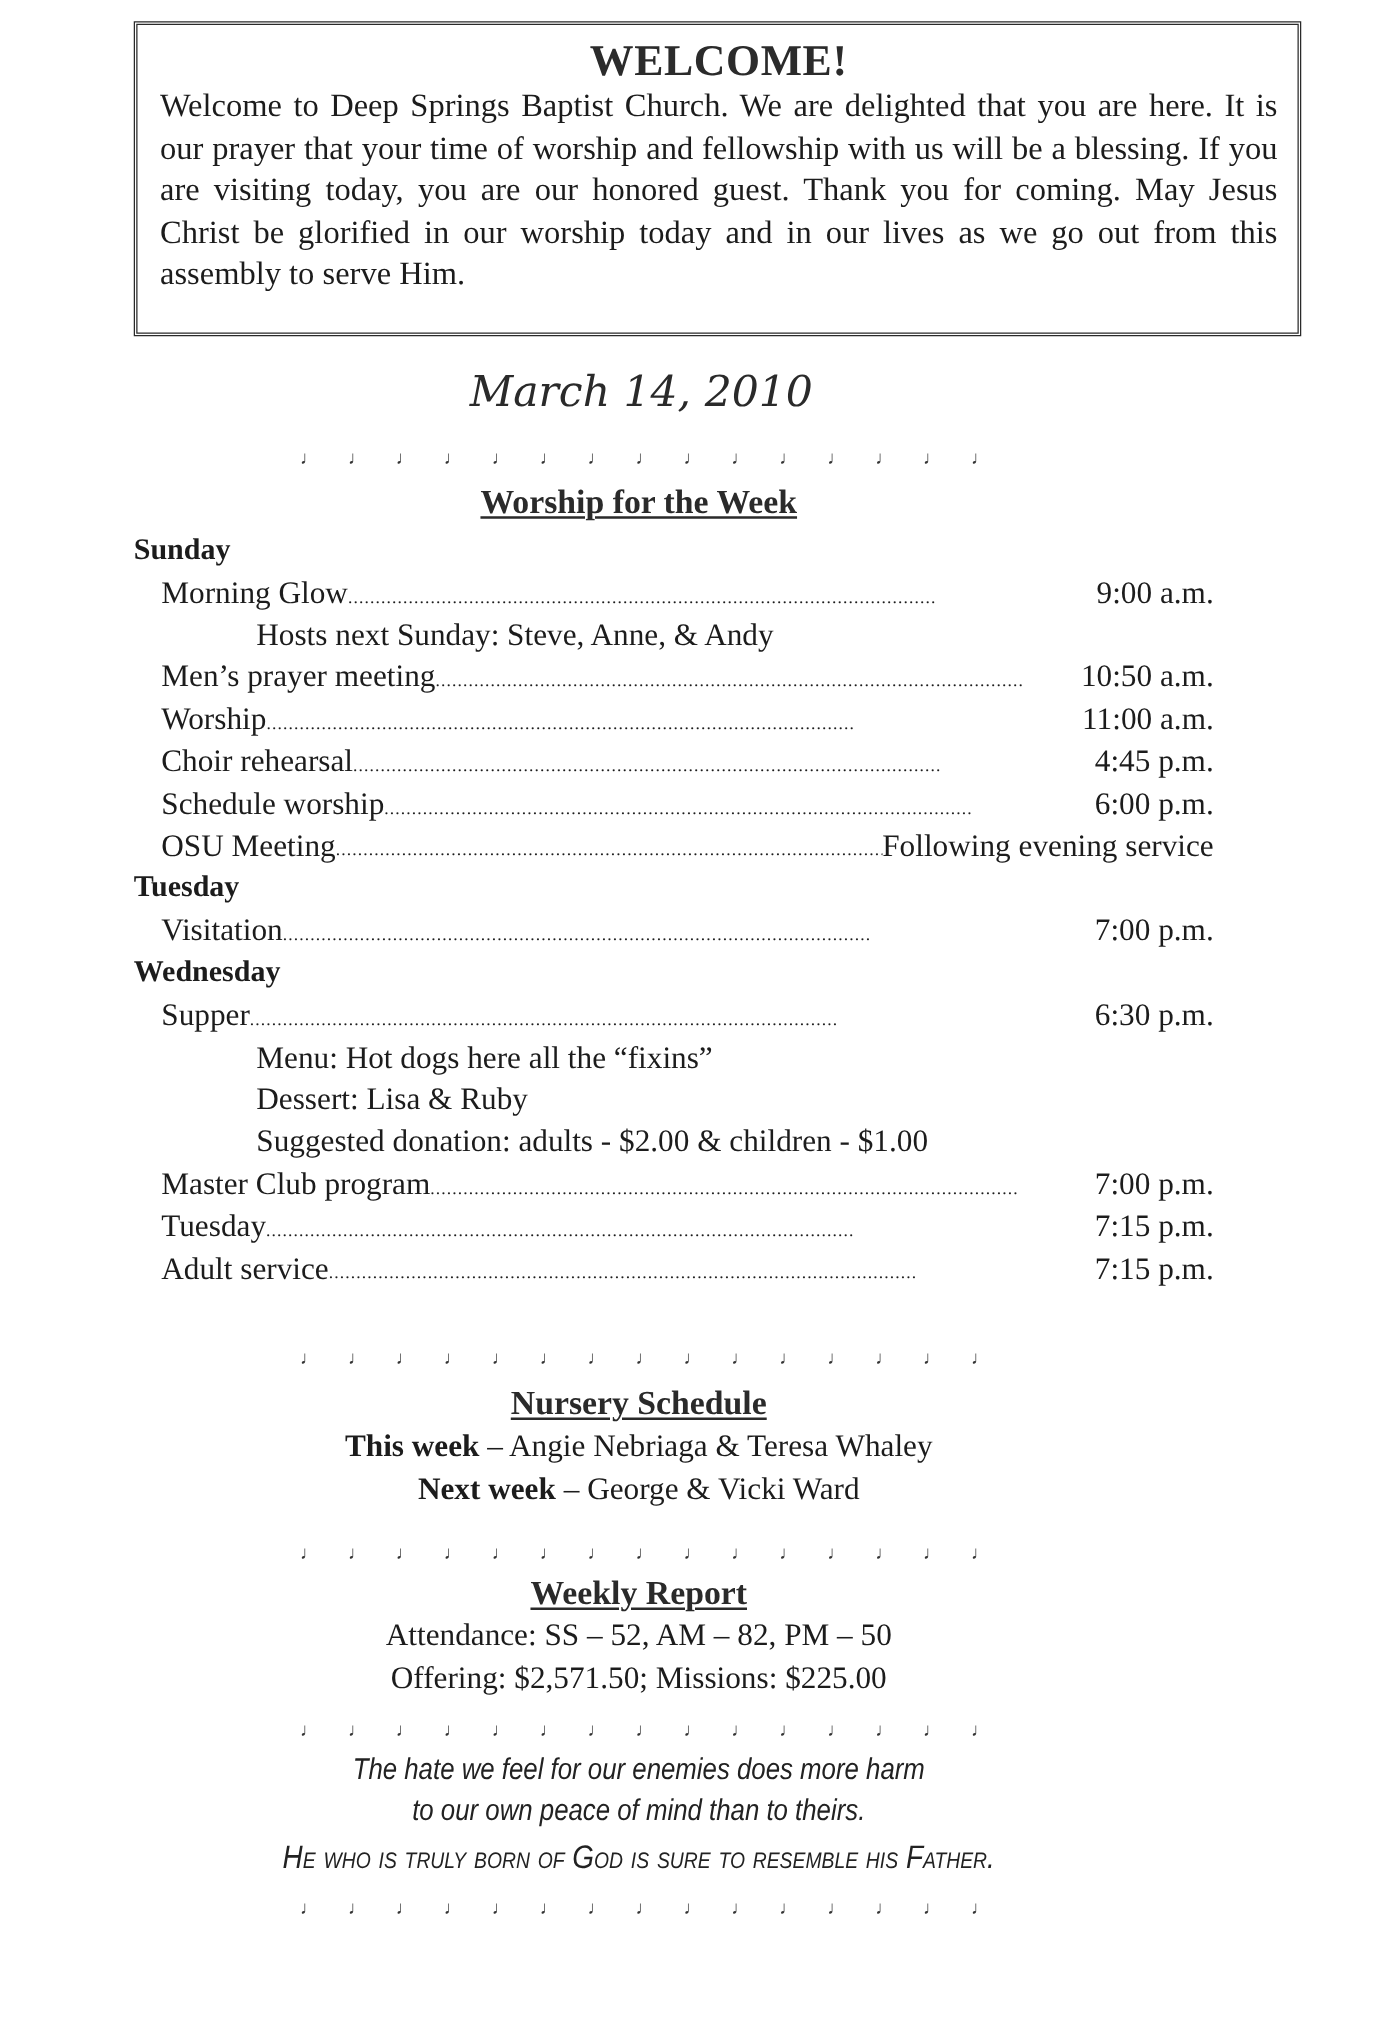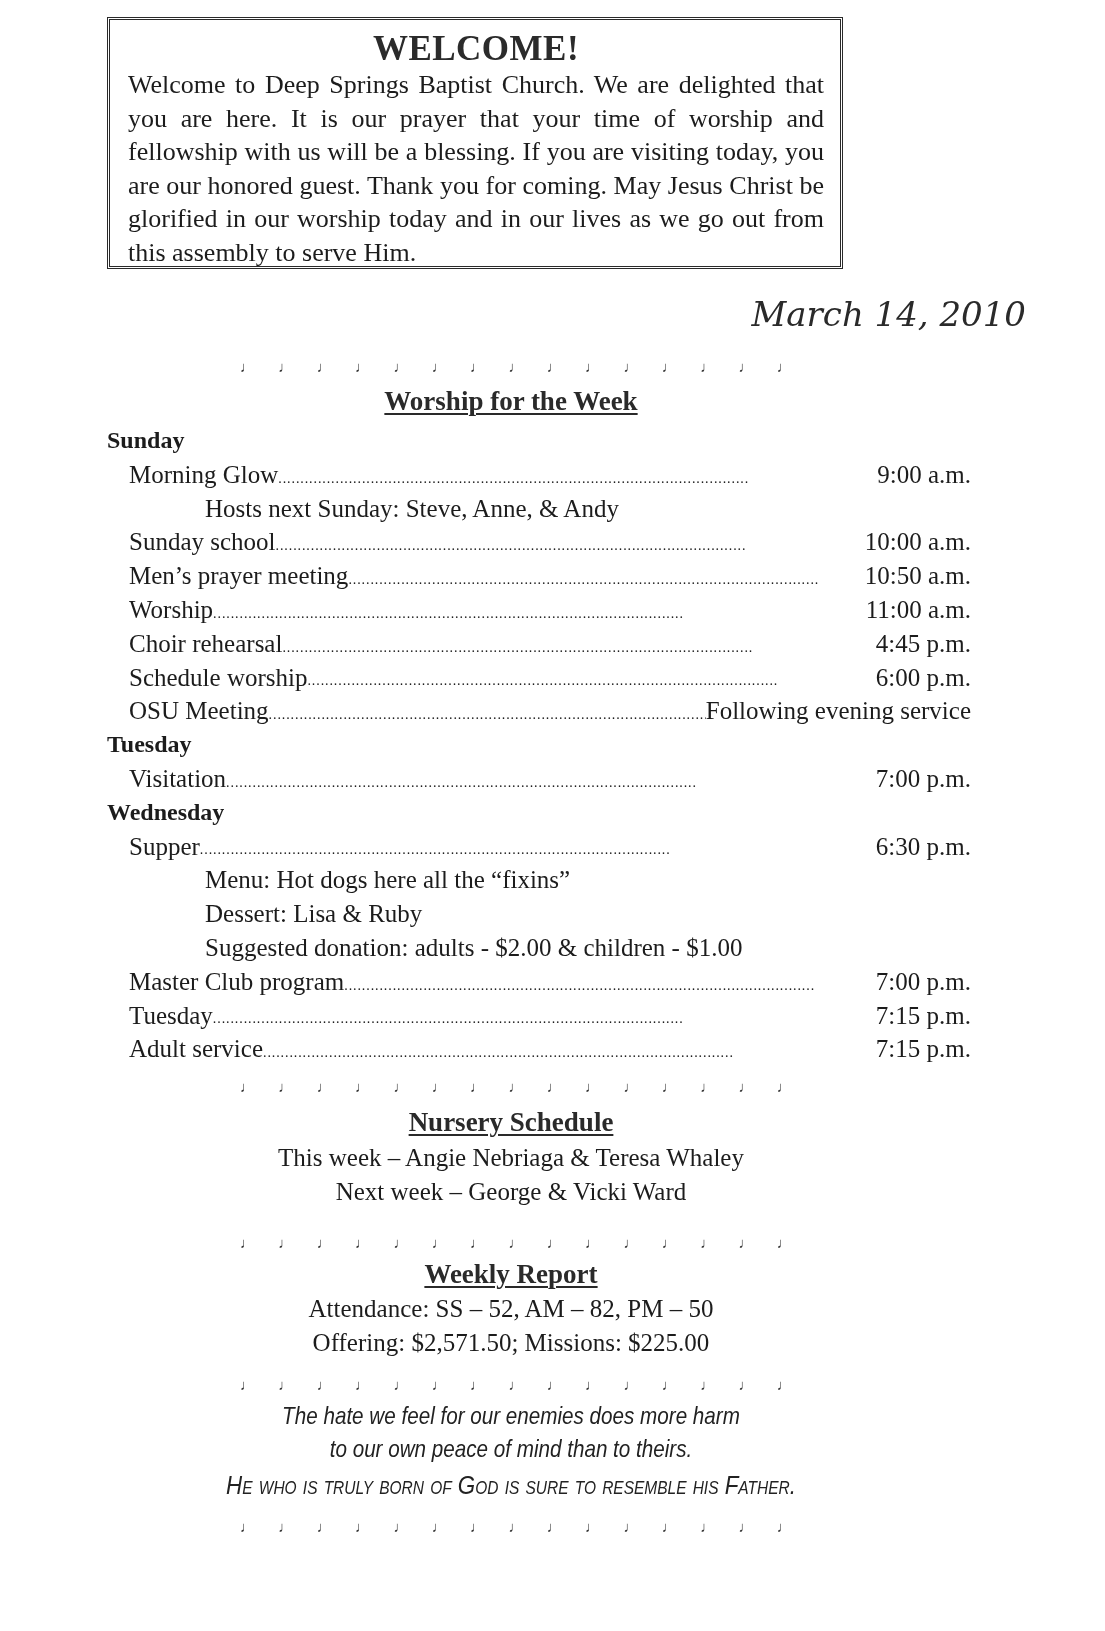--- a/index.html
+++ b/index.html
@@ -1,33 +1,33 @@
 <!DOCTYPE html>
 <html><head>
 <meta charset="utf-8">
 <style>
   html, body { margin: 0; padding: 0; background: #ffffff; }
   body {
     width: 1105px; height: 1631px; position: relative; overflow: hidden;
     font-family: "Liberation Serif", "DejaVu Serif", serif; color: #1c1c1c;
   }
   .welcome-box {
-    position: absolute; left: 107px; top: 17px; width: 736px; height: 252px;
+    position: absolute; left: 107px; top: 17px; width: 934px; height: 252px;
     border: 3px double #2a2a2a; box-sizing: border-box; padding: 8px 16px 0 18px;
   }
   .welcome-title {
     text-align: center; font-weight: bold; font-size: 35px; line-height: 42px;
     letter-spacing: 0.5px; color: #2b2b2b;
   }
   .welcome-body {
     font-size: 26px; line-height: 33.5px; text-align: justify; text-align-last: left;
     margin-top: -2px;
   }
   .date {
-    position: absolute; top: 294px; left: 0; width: 1026px; text-align: right;
+    position: absolute; top: 294px; left: 0; width: 1026px; text-align: center;
     font-style: italic; font-size: 34px; font-family: "DejaVu Serif", serif;
     color: #2a2a2a;
   }
   .divider {
     position: absolute; left: 240px; width: 545px; display: flex;
     justify-content: space-between; font-size: 15px; line-height: 15px; color: #333;
   }
   .divider span { display: inline-block; width: 8px; text-align: center; }
   .section-heading {
     position: absolute; left: 0; width: 1022px; text-align: center;
@@ -45,21 +45,21 @@
   .event .leader::before {
     content: ". . . . . . . . . . . . . . . . . . . . . . . . . . . . . . . . . . . . . . . . . . . . . . . . . . . . . . . . . . . . . . . . . . . . . . . . . . . . . . . . . . . . . . . . . . . . . . . . . . . . . . . . . . .";
     position: absolute; left: 0; bottom: 0; font-size: 14px; letter-spacing: -1.3px;
     white-space: nowrap; line-height: 26px;
   }
   .event .time { flex: 0 0 auto; padding-right: 6px; }
   .note { padding-left: 98px; }
   .centered-line {
     position: absolute; left: 0; width: 1022px; text-align: center; font-size: 25px;
   }
-  .centered-line b { font-weight: normal; margin-top: 16px; }
+  .centered-line b { font-weight: bold; margin-top: 16px; }
   .quote {
     position: absolute; left: 0; width: 1022px; text-align: center;
     font-family: "Liberation Sans", "DejaVu Sans", sans-serif; font-style: italic;
     font-size: 24px; transform: scaleX(0.86); transform-origin: 511px 0; color: #222;
   }
   .motto {
     position: absolute; left: 0; top: 1470px; width: 1022px; text-align: center;
     font-family: "Liberation Sans", "DejaVu Sans", sans-serif; font-style: italic;
     font-size: 26px; transform: scaleX(0.86); transform-origin: 511px 0; color: #222;
     font-variant: small-caps;
@@ -96,25 +96,20 @@
 <div class="section-heading" style="top:386px">Worship for the Week</div>
 
 <div class="schedule" id="schedule">
     <div class="row day">Sunday</div>
     <div class="row event">
       <span class="name">Morning Glow</span>
       <span class="leader"></span>
       <span class="time">9:00 a.m.</span>
     </div>
     <div class="row note">Hosts next Sunday:  Steve, Anne, &amp; Andy</div>
-    <div class="row event">
-      <span class="name">Sunday school</span>
-      <span class="leader"></span>
-      <span class="time">10:00 a.m.</span>
-    </div>
     <div class="row event">
       <span class="name">Men’s prayer meeting</span>
       <span class="leader"></span>
       <span class="time">10:50 a.m.</span>
     </div>
     <div class="row event">
       <span class="name">Worship</span>
       <span class="leader"></span>
       <span class="time">11:00 a.m.</span>
     </div>

